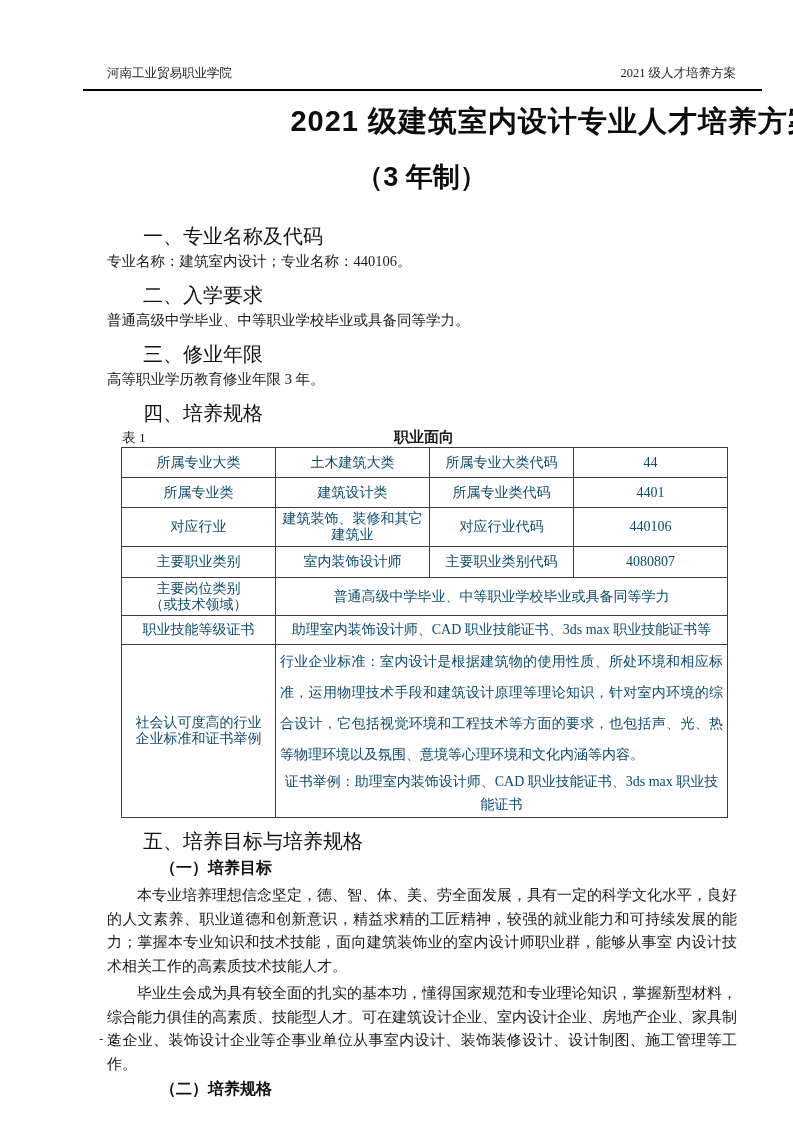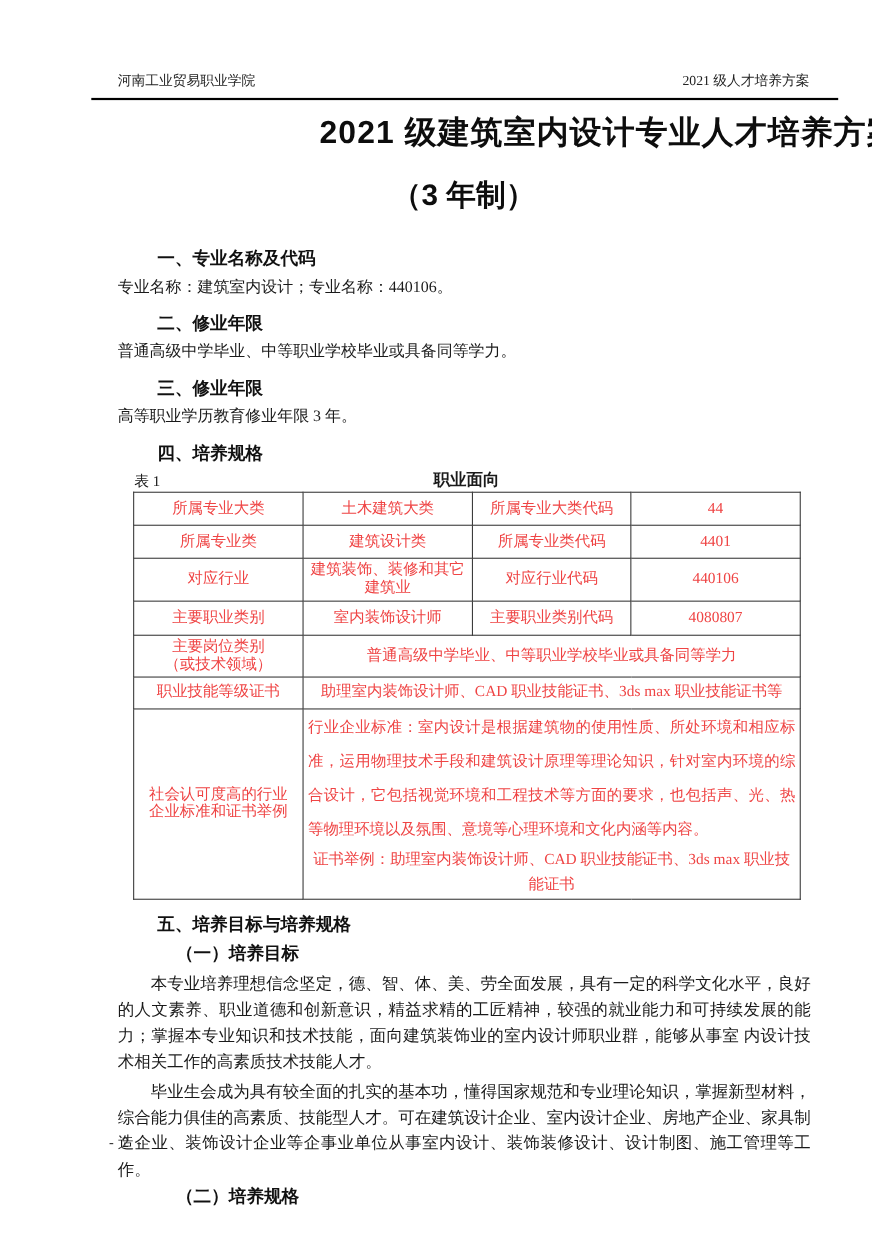--- a/index.html
+++ b/index.html
@@ -32,21 +32,21 @@
     margin:23px 0 0;text-align:center;
     font-family:"Liberation Sans", sans-serif;
     font-weight:700;font-size:27px;line-height:32px;color:#0d0d0d;
   }
 
   .content{margin:0 81px 0 82px;}
 
   h3.sec{
     margin:16px 0 0 36px;
     font-family:"Liberation Sans", sans-serif;
-    font-weight:700;font-size:16px;line-height:18px;color:#111;
+    font-weight:400;font-size:20px;line-height:18px;color:#111;
   }
   h3.sec.first{margin-top:34px;}
   p.body{
     margin:8px 0 0;
     font-size:14.5px;line-height:17px;color:#1a1a1a;
   }
 
   
   .tbl-caption{
     position:relative;
@@ -59,21 +59,21 @@
   .tbl-title{
     display:block;text-align:center;
     font-family:"Liberation Sans", sans-serif;
     font-weight:700;font-size:15px;line-height:17px;
   }
 
   table.occ{
     margin:2px 0 0 14px;
     width:606px;table-layout:fixed;
     border-collapse:collapse;
-    font-size:14px;color:#ef4444;
+    font-size:14px;color:#0c4a6e;
   }
   table.occ td{
     border:1px solid #3d3d3d;
     text-align:center;vertical-align:middle;
     padding:1px 4px;line-height:16px;
     overflow:hidden;
   }
   table.occ tr.r1 td{height:27px;}
   table.occ tr.r2 td{height:27px;}
   table.occ tr.r3 td{height:36px;}
@@ -125,21 +125,21 @@
   </div>
 
   <h1 class="doc-title">2021 级建筑室内设计专业人才培养方案</h1>
   <h2 class="doc-subtitle">（3 年制）</h2>
 
   <div class="content">
 
     <h3 class="sec first">一、专业名称及代码</h3>
     <p class="body">专业名称：建筑室内设计；专业名称：440106。</p>
 
-    <h3 class="sec">二、修业年限</h3>
+    <h3 class="sec">二、入学要求</h3>
     <p class="body">普通高级中学毕业、中等职业学校毕业或具备同等学力。</p>
 
     <h3 class="sec">三、修业年限</h3>
     <p class="body">高等职业学历教育修业年限 3 年。</p>
 
     <h3 class="sec">四、培养规格</h3>
 
     <div class="tbl-caption">
       <span class="tbl-label">表 1</span>
       <span class="tbl-title">职业面向</span>

